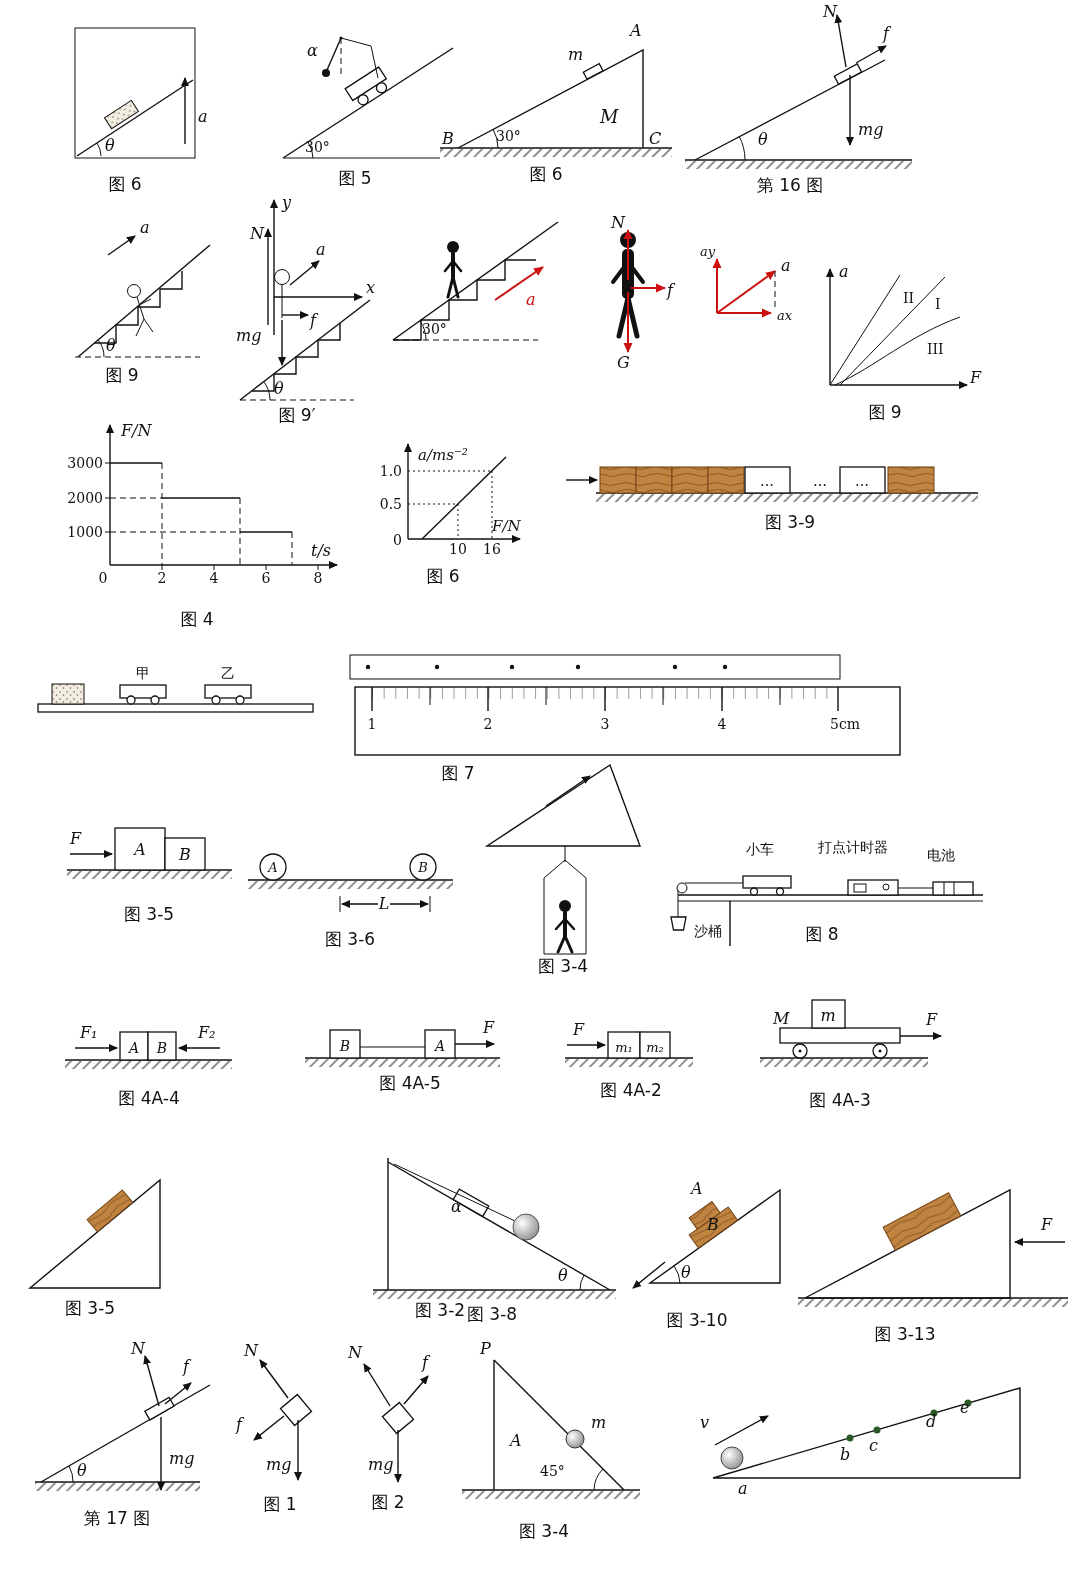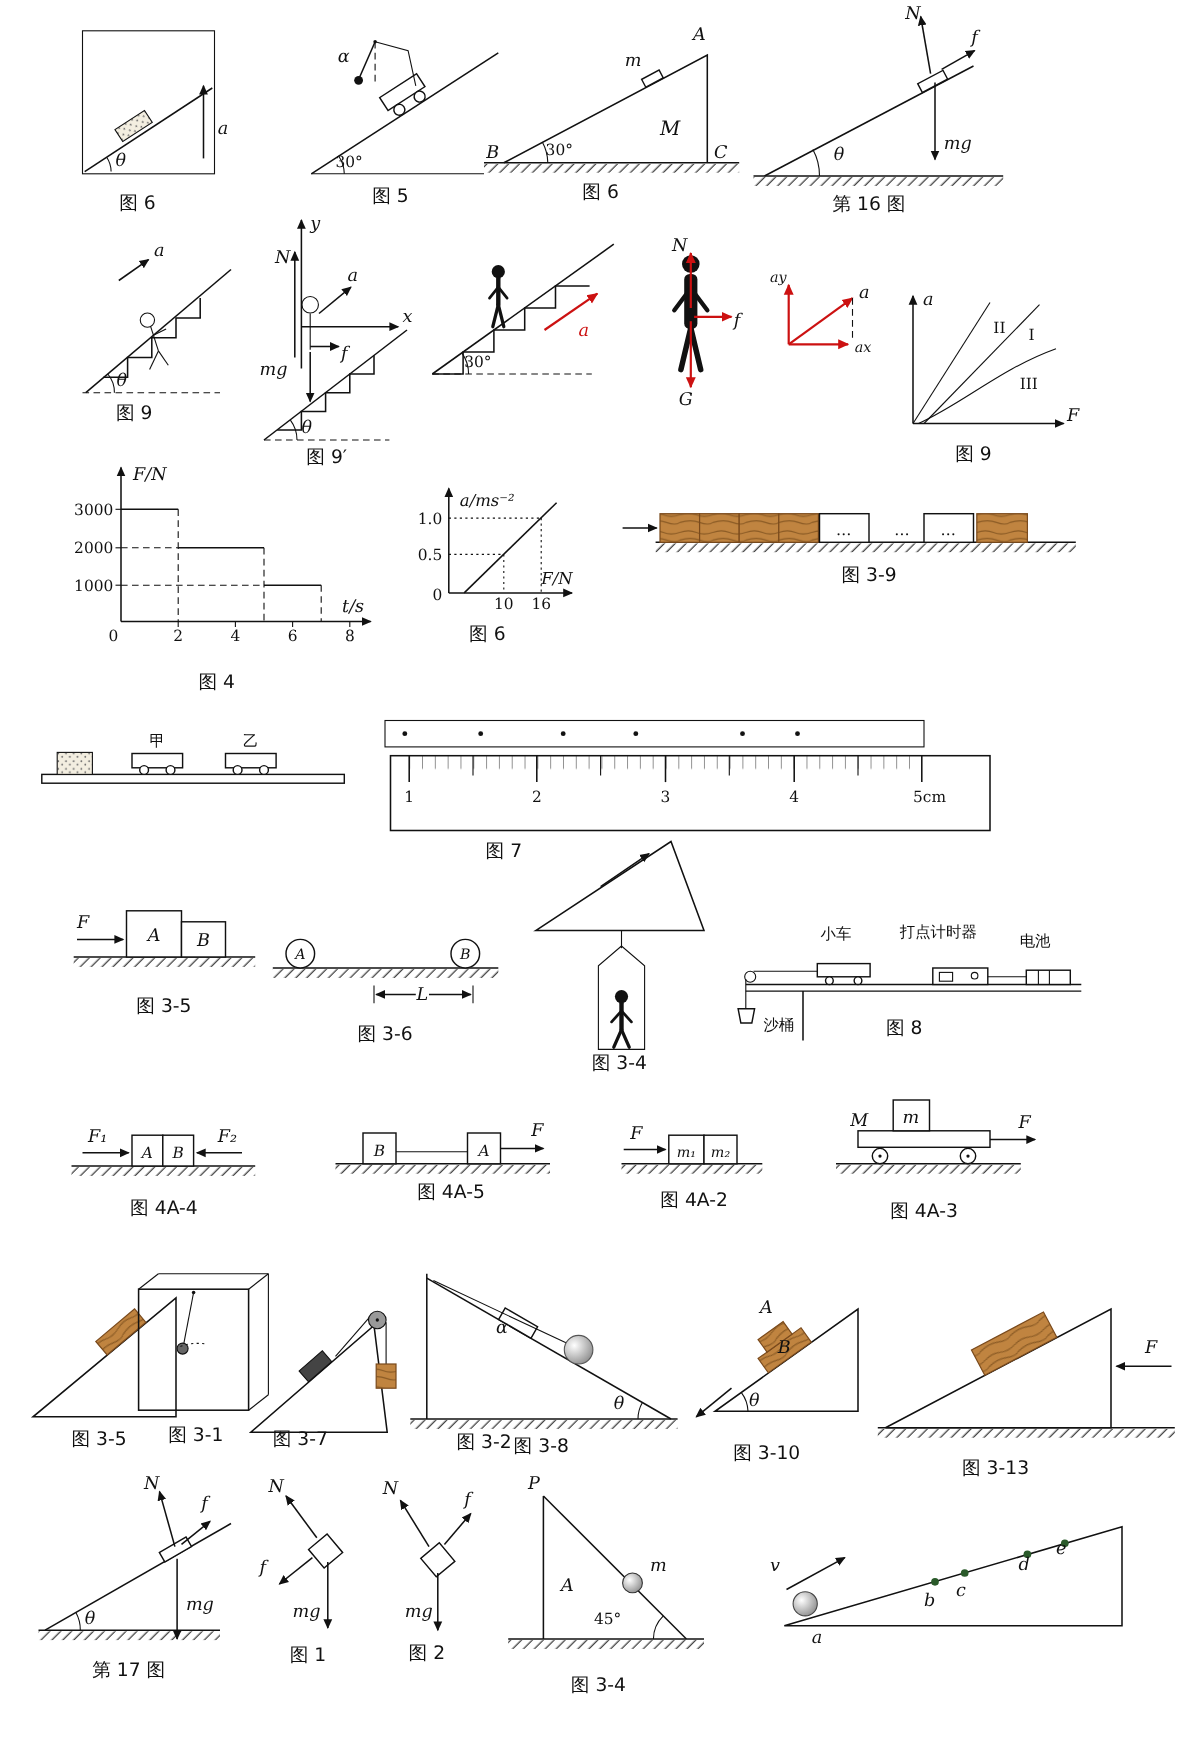--- a/index.html
+++ b/index.html
@@ -535,52 +535,21 @@
 <div class="fig" style="left:18px;top:1148px">
 <svg width="165" height="170">
 <path d="M12,140 L142,140 L142,32 Z" class="ln" fill="none"></path>
 <g transform="translate(97,69) rotate(-40)">
           <rect x="-23" y="-16" width="46" height="16" class="wood"></rect>
         </g>
 <text x="72" y="166" class="cn" text-anchor="middle">图 3-5</text>
 </svg>
     </div>
 
-<div class="fig" style="left:108px;top:1142px">
-<svg width="165" height="175">
-<rect x="18" y="30" width="100" height="110" class="ln" fill="none"></rect>
-<g class="lnt">
-          <line x1="18" y1="30" x2="36" y2="16"></line>
-          <line x1="118" y1="30" x2="136" y2="16"></line>
-          <line x1="36" y1="16" x2="136" y2="16"></line>
-          <line x1="136" y1="16" x2="136" y2="126"></line>
-          <line x1="118" y1="140" x2="136" y2="126"></line>
-        </g>
-<circle cx="68" cy="33" r="1.6" fill="#111"></circle>
-<line x1="68" y1="33" x2="59" y2="80" class="lnt"></line>
-<circle cx="58" cy="84" r="5" fill="#666" stroke="#111"></circle>
-<path d="M56,82 A46,46 0 0 1 80,80" class="lnt dot"></path>
-<text x="70" y="168" class="cn" text-anchor="middle">图 3-1</text>
-</svg>
-    </div>
-
-<div class="fig" style="left:213px;top:1178px">
-<svg width="155" height="140">
-<path d="M15,124 L139,124 L127,27 Z" class="ln" fill="none"></path>
-<g transform="translate(78,69) rotate(-41)">
-          <rect x="-14" y="-13" width="28" height="13" fill="#444" stroke="#111"></rect>
-        </g>
-<line x1="92" y1="55" x2="126" y2="16" class="lnt"></line>
-<circle cx="130" cy="22" r="8" fill="#999" stroke="#111"></circle>
-<circle cx="130" cy="22" r="1.5" fill="#111"></circle>
-<line x1="138" y1="24" x2="138" y2="62" class="lnt"></line>
-<rect x="129" y="62" width="18" height="22" class="wood"></rect>
-<text x="60" y="136" class="cn" text-anchor="middle">图 3-7</text>
-</svg>
-    </div>
+
 
 <div class="fig" style="left:368px;top:1148px">
 <svg width="255" height="180">
 <line x1="5" y1="142" x2="248" y2="142" class="ln"></line>
 <rect x="5" y="143" width="243" height="8" class="hat"></rect>
 <line x1="20" y1="10" x2="20" y2="142" class="ln"></line>
 <line x1="20" y1="14" x2="242" y2="142" class="ln"></line>
 <g transform="translate(100,60) rotate(30)">
           <rect x="-17" y="-12" width="34" height="12" class="blk"></rect>
         </g>

